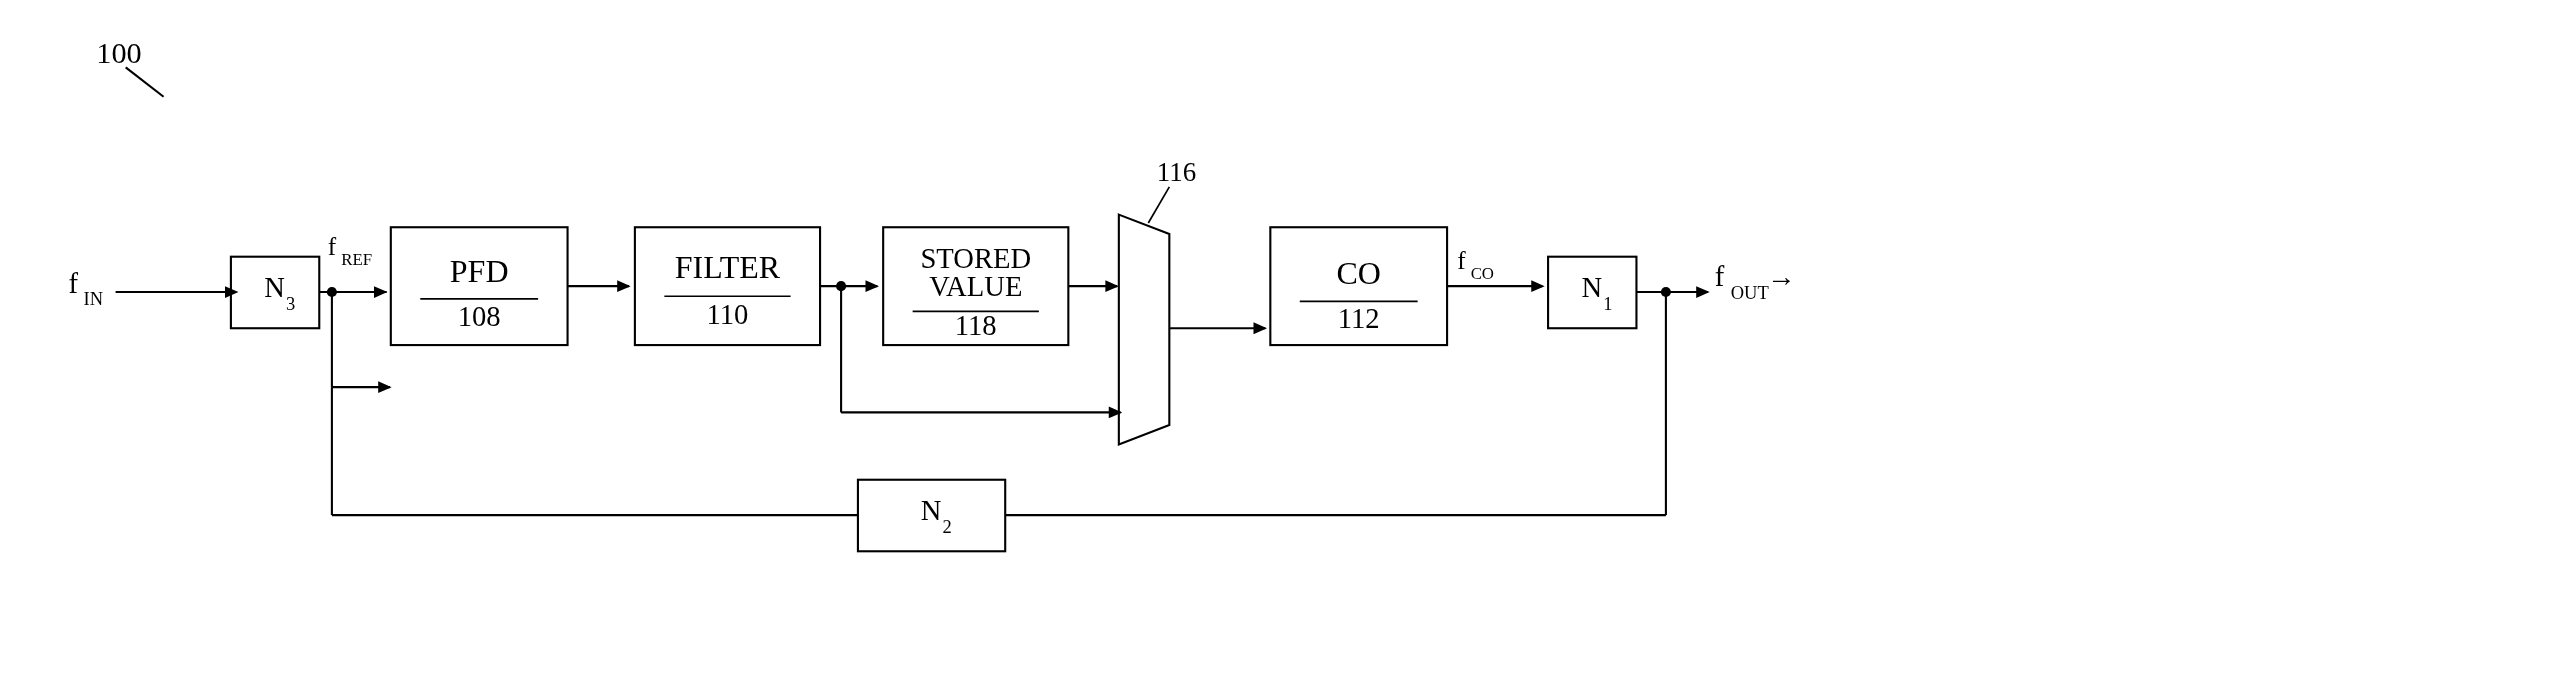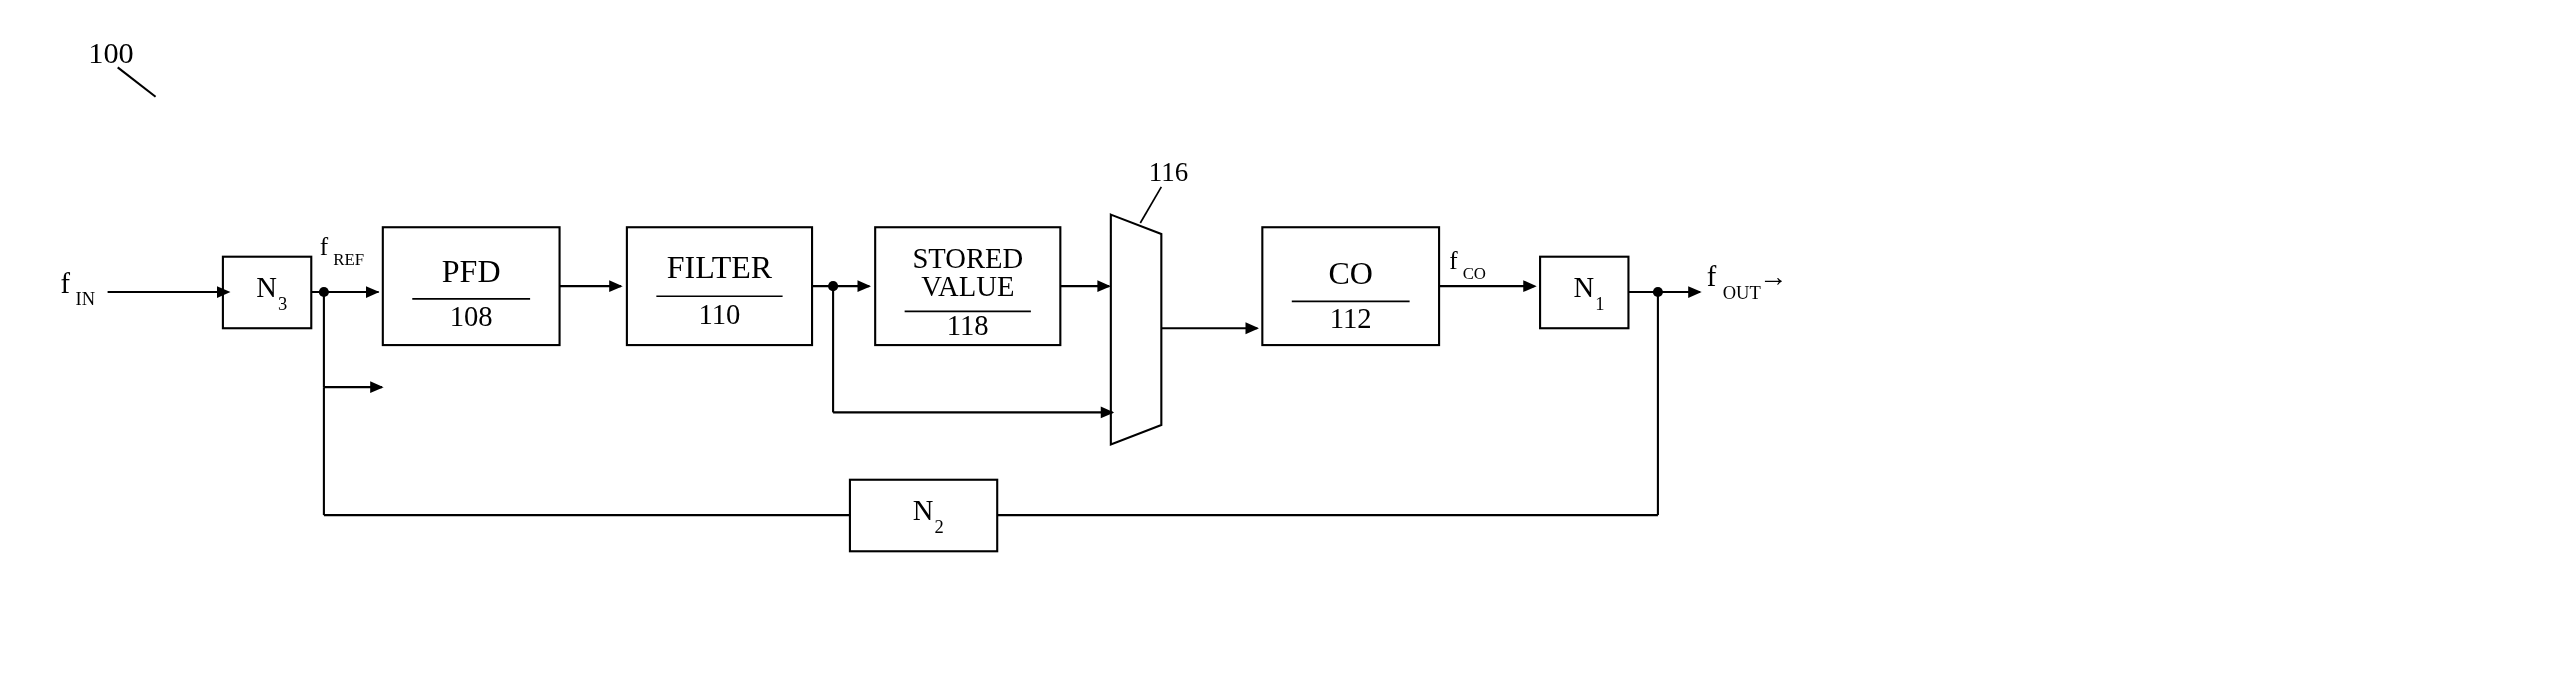--- a/index.html
+++ b/index.html
@@ -7,21 +7,21 @@
       background: #fff;
       width: 2576px;
       height: 675px;
       font-family: 'Times New Roman', Times, serif;
       position: relative;
       overflow: hidden;
     }
 
     .diagram-container {
       position: absolute;
-      top: 0; left: 8px;
+      top: 0; left: 16px;
       width: 2380px;
       height: 675px;
     }
 
     svg {
       width: 2576px;
       height: 675px;
     }
 
     text {

